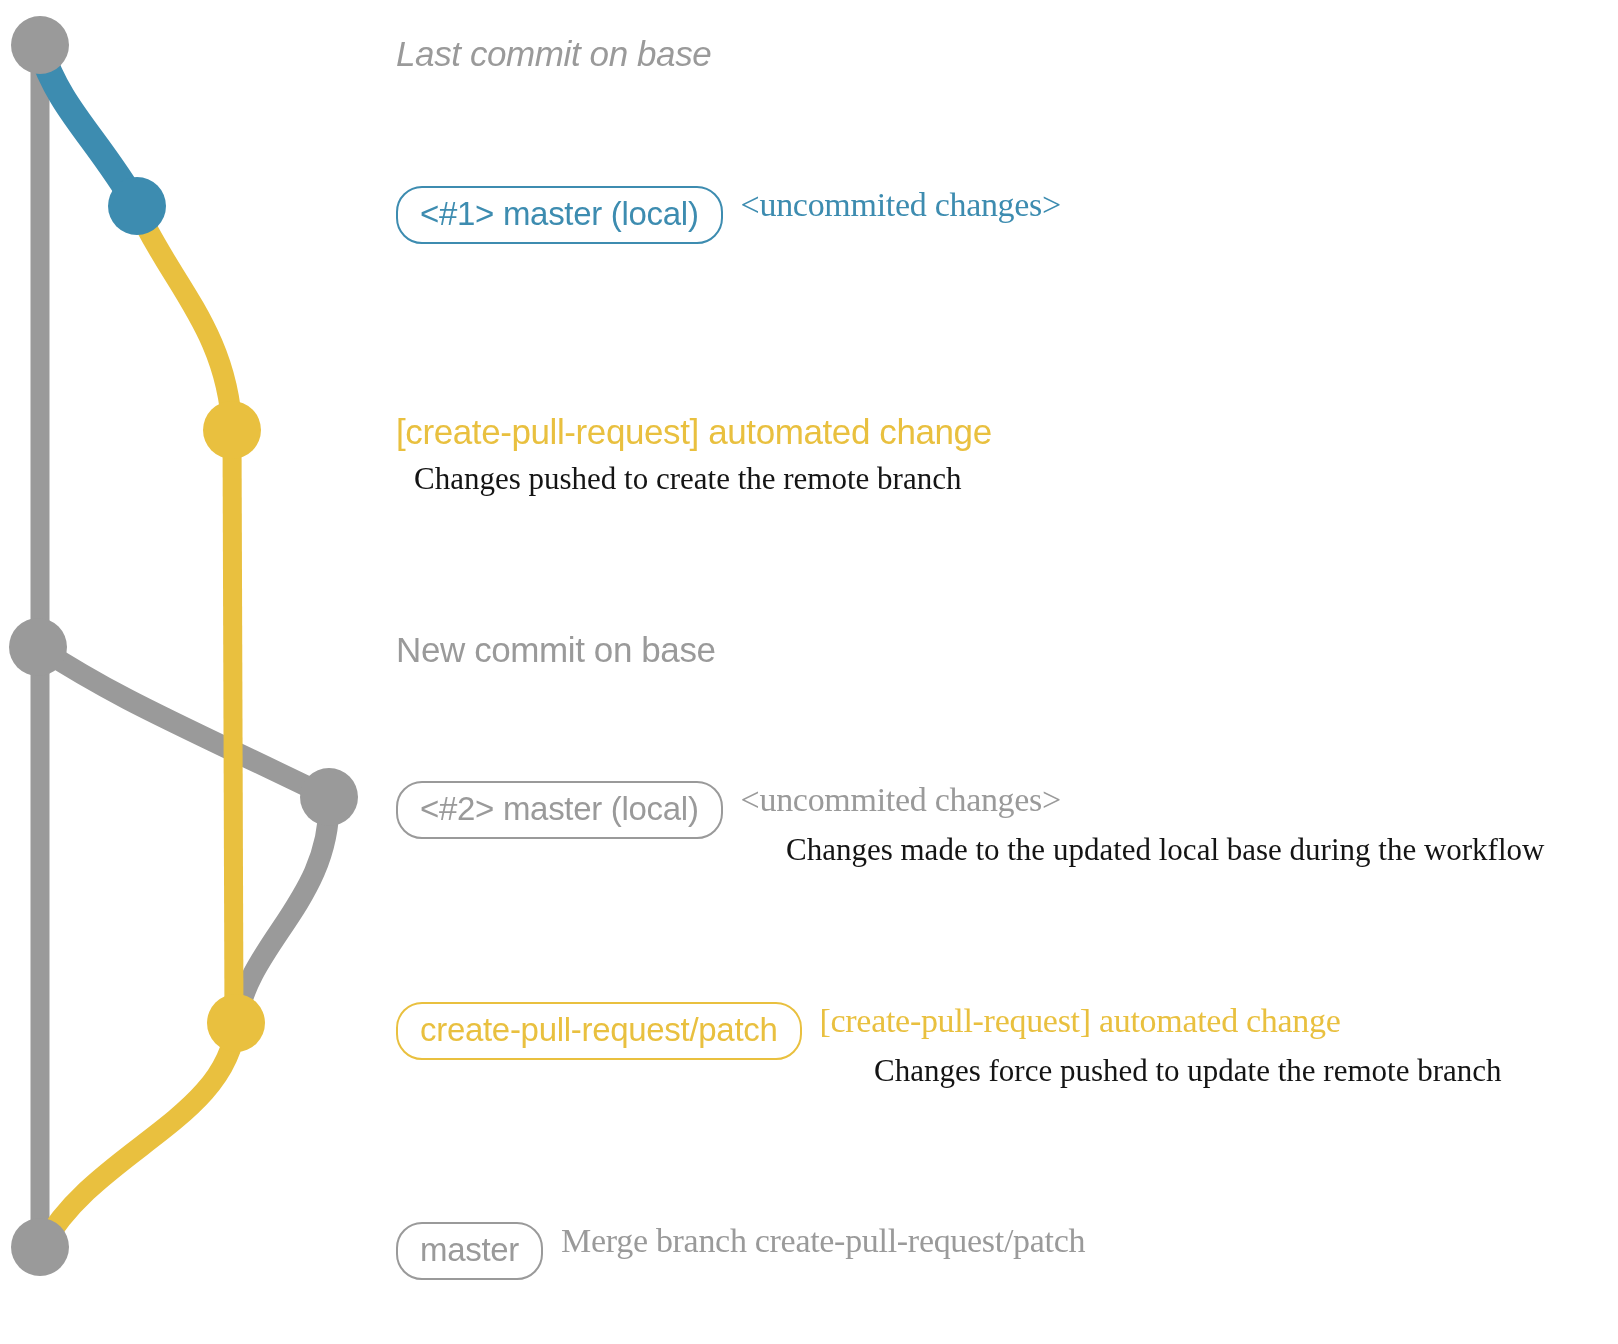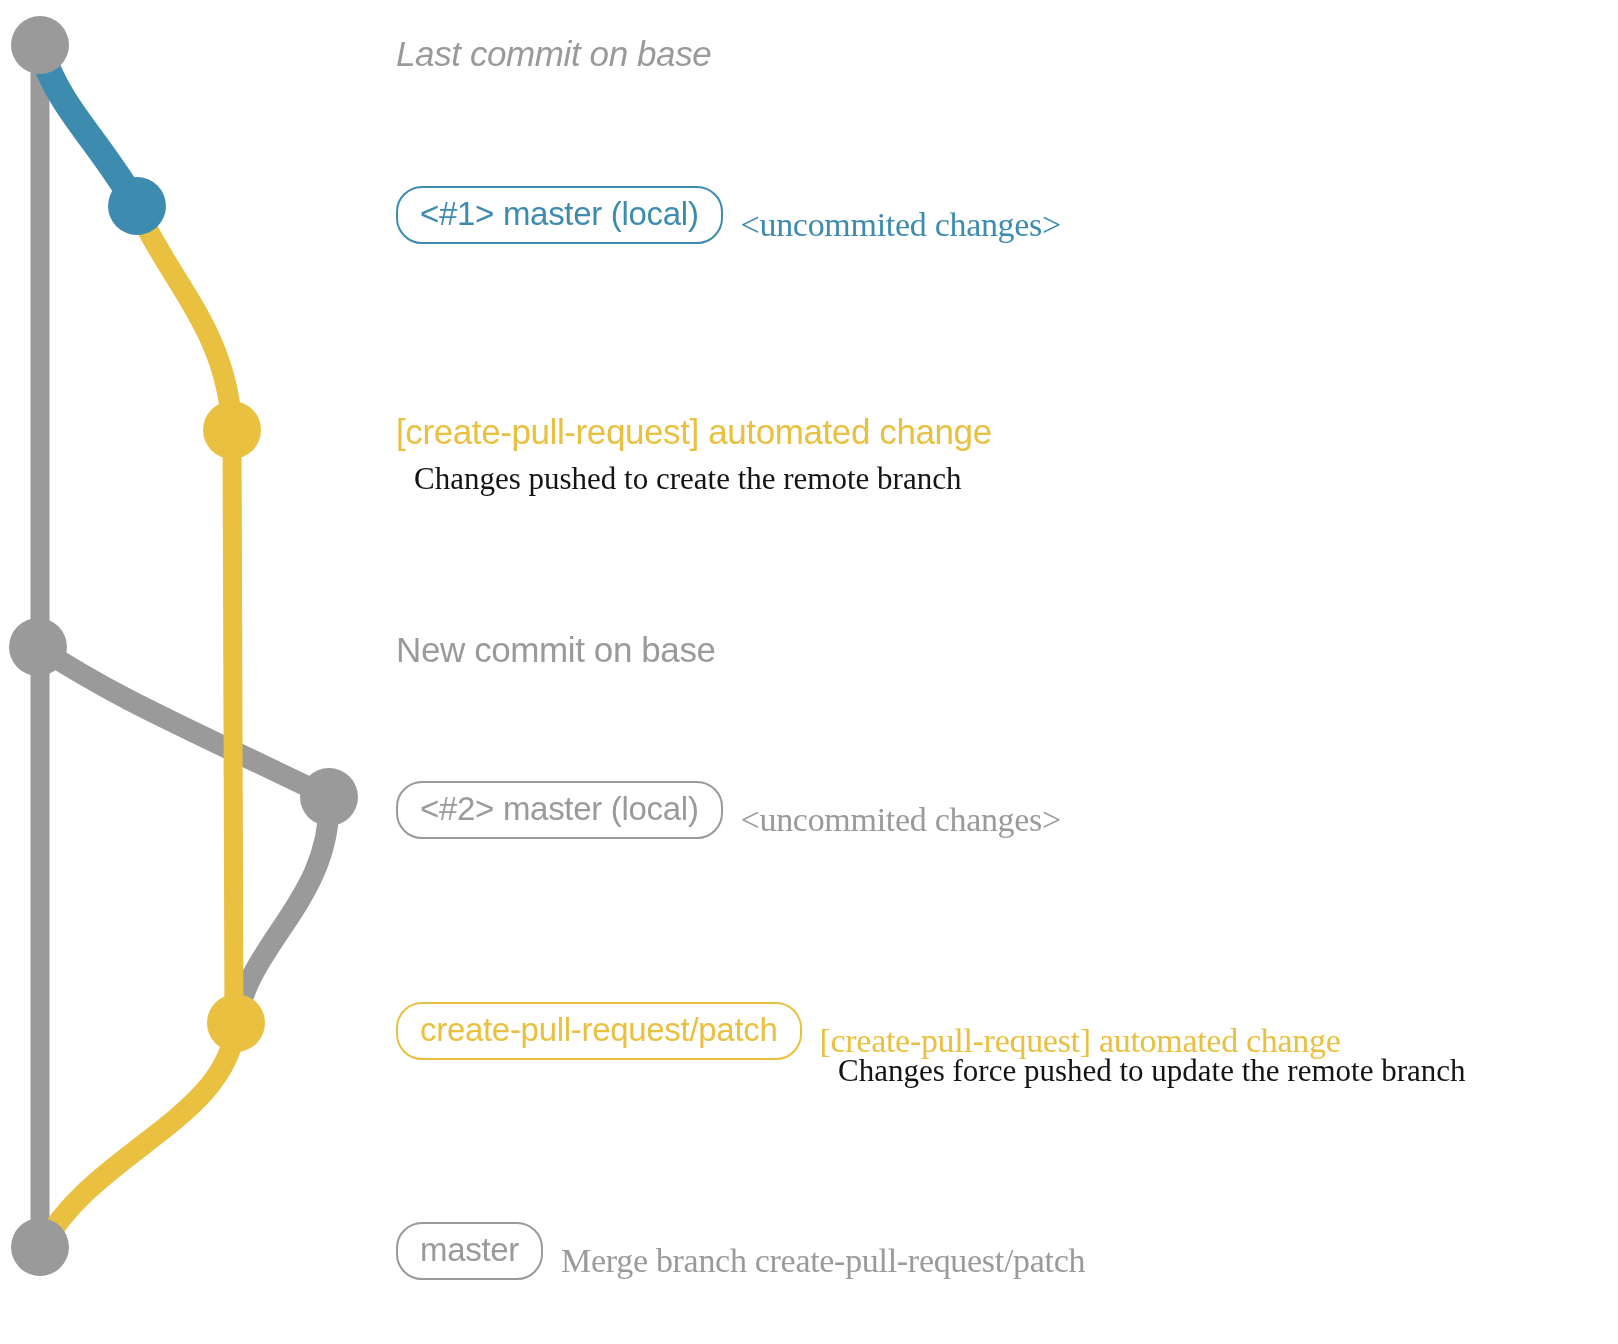--- a/index.html
+++ b/index.html
@@ -28,21 +28,21 @@
     left: 0;
     top: 0;
     width: 1618px;
     height: 1344px;
   }
 
   .row {
     position: absolute;
     left: 396px;
     display: flex;
-    align-items: flex-end;
+    align-items: flex-start;
     white-space: nowrap;
   }
 
   .badge {
     display: inline-flex;
     align-items: center;
     justify-content: center;
     box-sizing: border-box;
     border: 2px solid #9a9a9a;
     border-radius: 26px;
@@ -123,25 +123,26 @@
 
   <div class="headline yellow" style="top: 412px;">[create-pull-request] automated change</div>
   <div class="desc" style="left: 414px; top: 461px;">Changes pushed to create the remote branch</div>
 
   <div class="headline" style="top: 630px;">New commit on base</div>
 
   <div class="row" style="top: 781px;">
     <span class="badge gray">&lt;#2&gt; master (local)</span>
     <span class="commit-msg gray">&lt;uncommited changes&gt;</span>
   </div>
+  <div class="desc" style="left: 786px; top: 832px;">Changes made to the updated local base during the workflow</div>
 
   <div class="row" style="top: 1002px;">
     <span class="badge yellow">create-pull-request/patch</span>
     <span class="commit-msg yellow">[create-pull-request] automated change</span>
   </div>
-  <div class="desc" style="left: 838px; top: 1053px;">Changes force pushed to update the remote branch</div>
+  <div class="desc" style="left: 874px; top: 1053px;">Changes force pushed to update the remote branch</div>
 
   <div class="row" style="top: 1222px;">
     <span class="badge gray">master</span>
     <span class="commit-msg gray">Merge branch create-pull-request/patch</span>
   </div>
 
 </div>
 
 </body></html>

